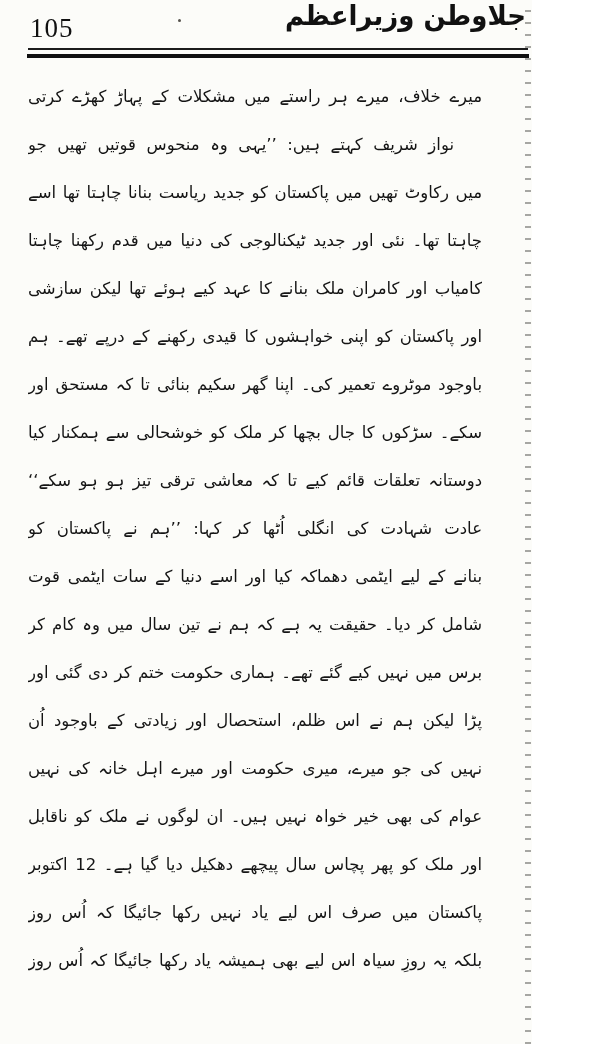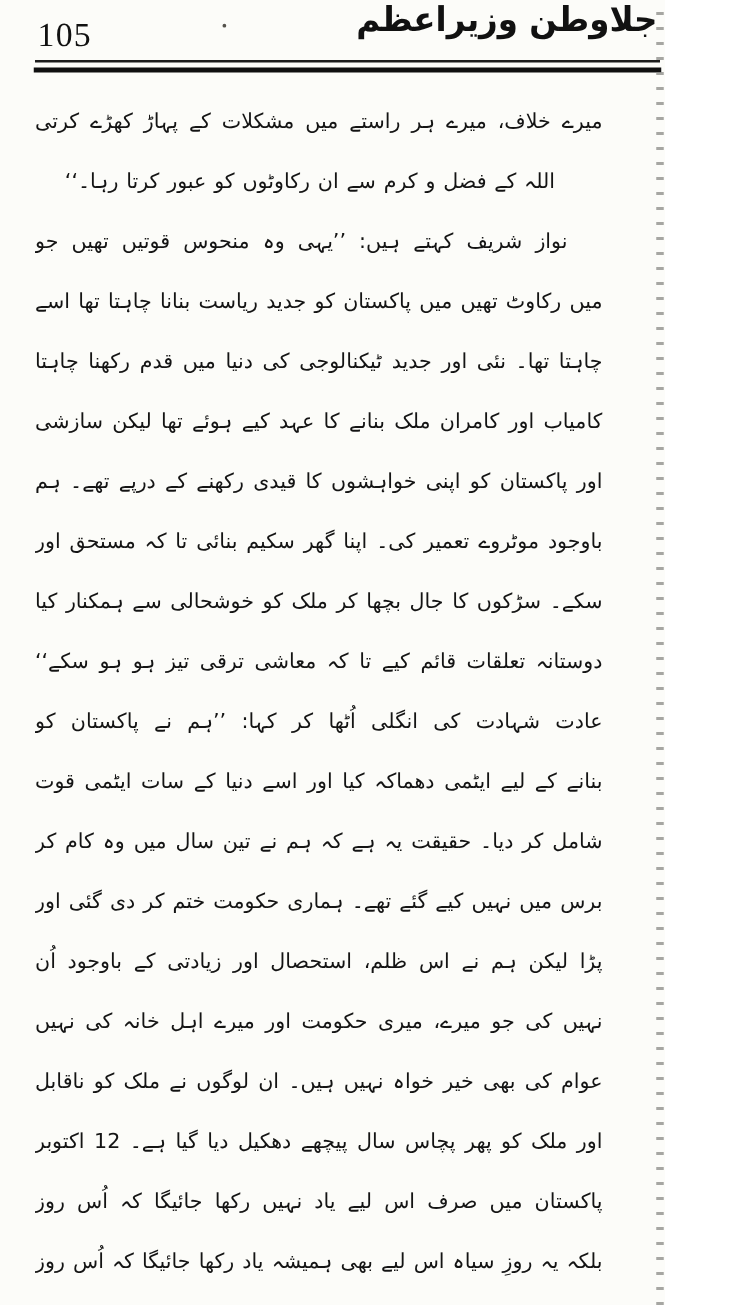--- a/index.html
+++ b/index.html
@@ -71,21 +71,20 @@
   <div class="pnum">105</div>
   <div class="ptitle">جلاوطن وزیراعظم</div>
   <div class="speck"></div>
   <div class="rule-thin"></div>
   <div class="rule-thick"></div>
 
   <main class="body">
 
     <div>
       <div class="line">میرے خلاف، میرے ہر راستے میں مشکلات کے پہاڑ کھڑے کرتی تھیں لیکن میں</div>
-      <div class="line quote-end">اللہ کے فضل و کرم سے ان رکاوٹوں کو عبور کرتا رہا۔‘‘</div>
     </div>
 
     <div>
       <div class="line first-indent">نواز شریف کہتے ہیں: ’’یہی وہ منحوس قوتیں تھیں جو میری خوابوں کی راہ</div>
       <div class="line">میں رکاوٹ تھیں میں پاکستان کو جدید ریاست بنانا چاہتا تھا اسے بہت آگے لے جانا</div>
       <div class="line">چاہتا تھا۔ نئی اور جدید ٹیکنالوجی کی دنیا میں قدم رکھنا چاہتا تھا میں پاکستان کو ایک</div>
       <div class="line">کامیاب اور کامران ملک بنانے کا عہد کیے ہوئے تھا لیکن سازشی بھی مورچہ زن تھے</div>
       <div class="line">اور پاکستان کو اپنی خواہشوں کا قیدی رکھنے کے درپے تھے۔ ہم نے مشکلات کے</div>
       <div class="line">باوجود موٹروے تعمیر کی۔ اپنا گھر سکیم بنائی تا کہ مستحق اور بے گھر لوگوں کو رہائش مل</div>
       <div class="line">سکے۔ سڑکوں کا جال بچھا کر ملک کو خوشحالی سے ہمکنار کیا ہمسایہ ممالک سے بہترین</div>

